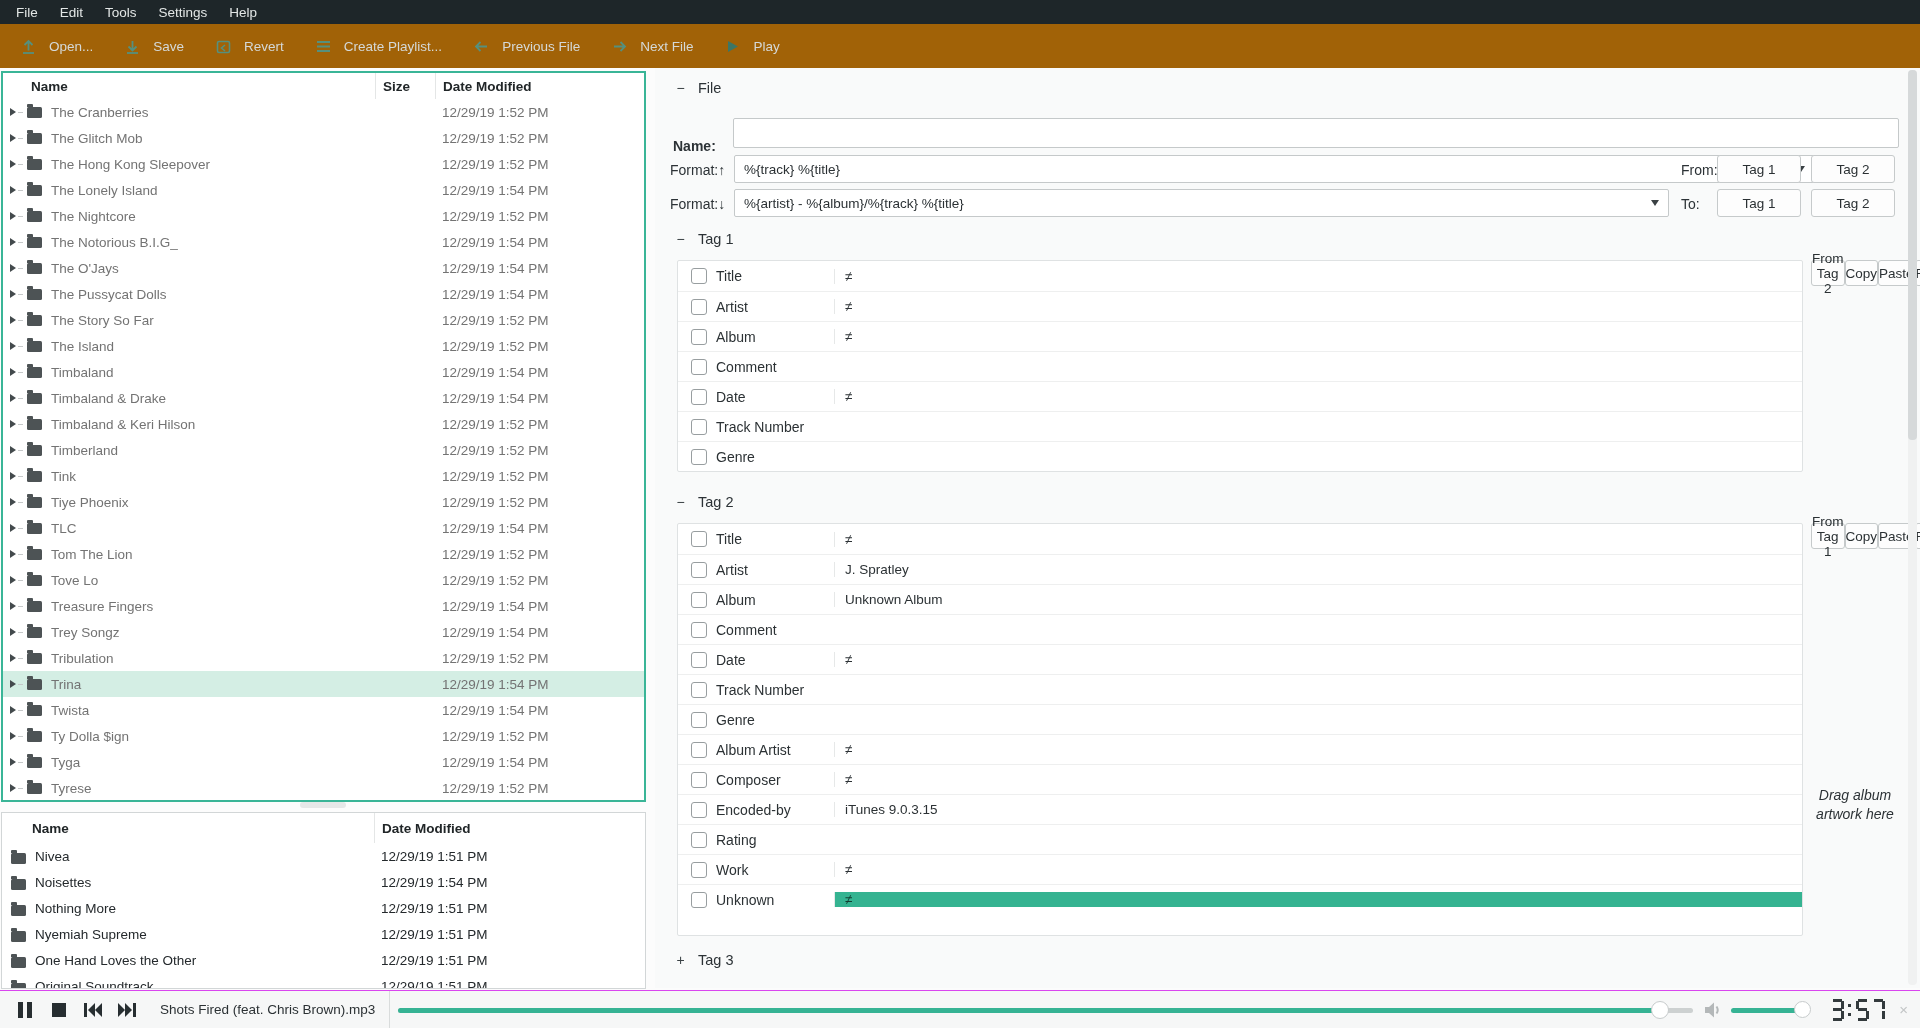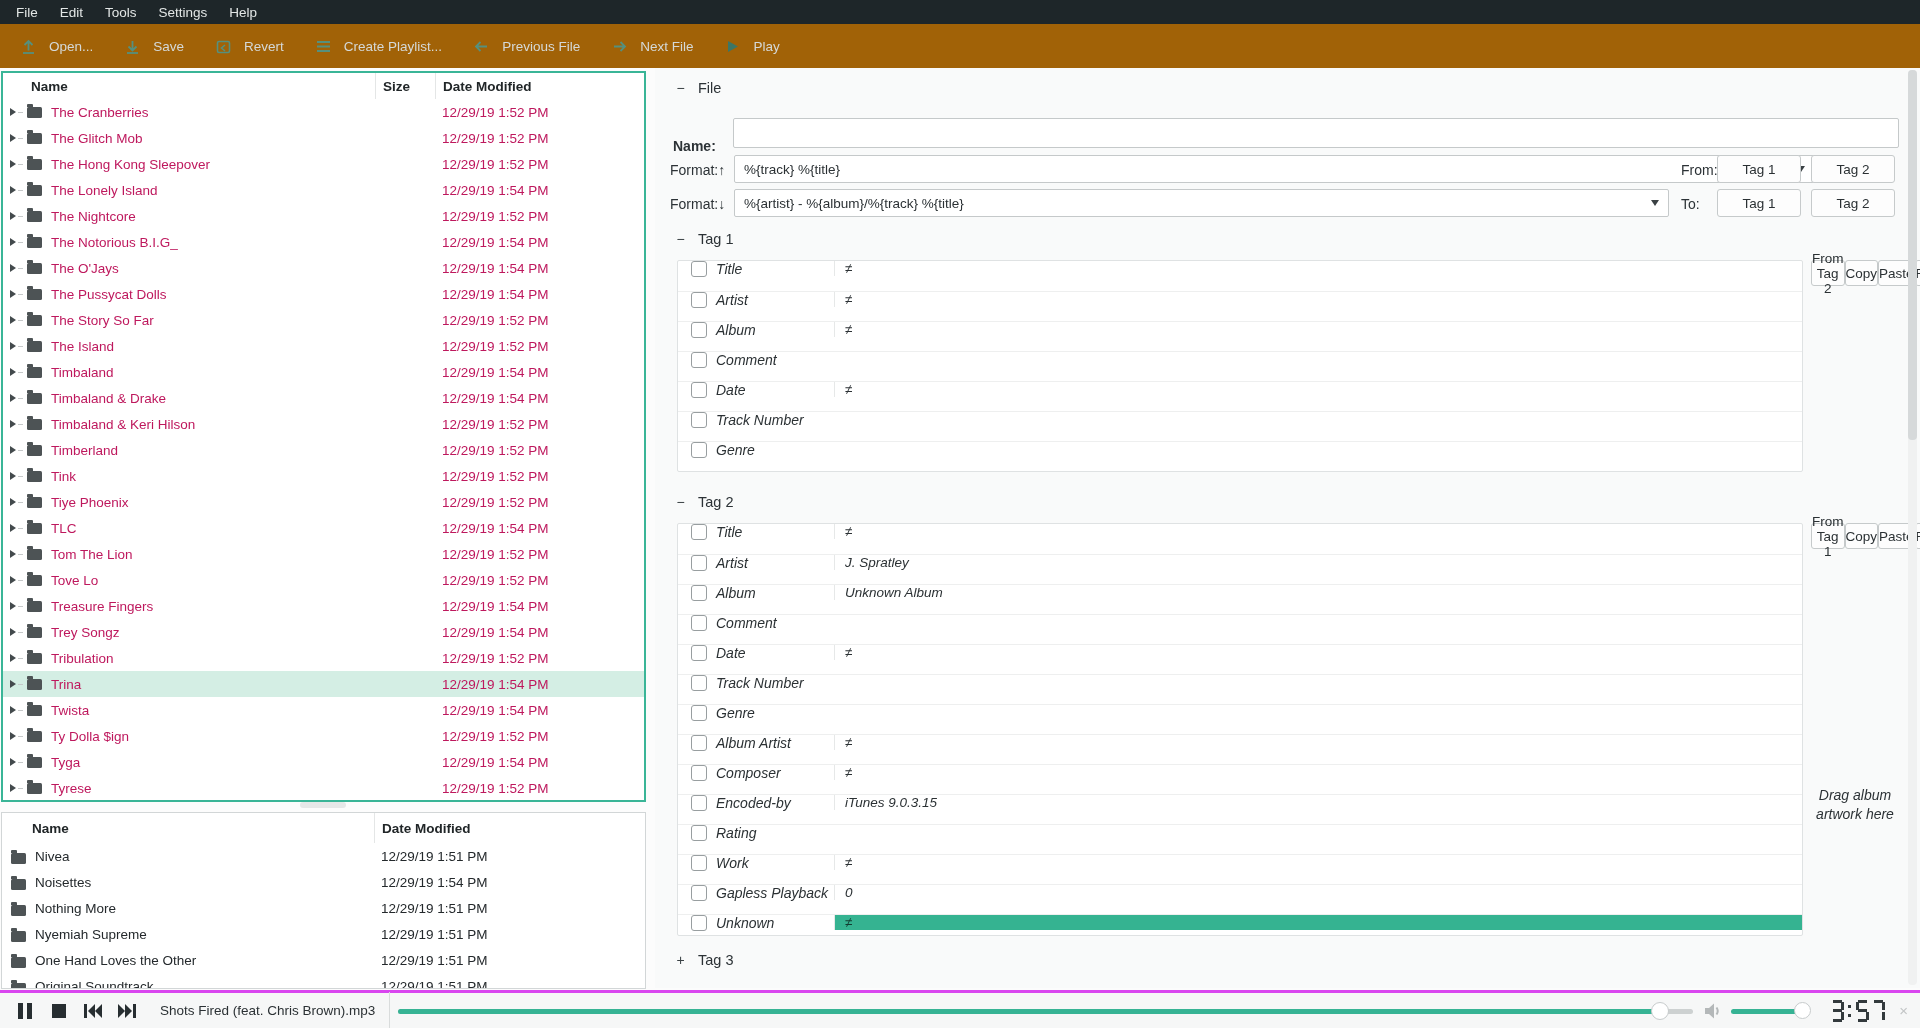--- a/index.html
+++ b/index.html
@@ -18,21 +18,21 @@
   .tool-btn .ticon { width:19px; height:19px; display:flex; align-items:center; justify-content:center; }
 
   
   .left-top { position:absolute; left:1px; top:71px; width:645px; height:731px; background:#fff;
     border:2px solid #3ab597; overflow:hidden; }
   .lt-header { height:26px; display:flex; align-items:center; font-weight:bold; color:#212628;
     font-size:13.5px; background:#fff; }
   .lt-header .h-name { flex:1; padding-left:28px; }
   .lt-header .h-size { width:60px; padding-left:7px; border-left:1px solid #e4e6e6; align-self:stretch; display:flex; align-items:center; }
   .lt-header .h-date { width:209px; padding-left:7px; border-left:1px solid #e4e6e6; align-self:stretch; display:flex; align-items:center; }
-  .tree-row { height:26px; display:flex; align-items:center; font-size:13.5px; color:#be185d;gap:36px; }
+  .tree-row { height:26px; display:flex; align-items:center; font-size:13.5px; color:#737373;gap:36px; }
   .tree-row.sel { background:#d4eee4; }
   .row-main { flex:1; display:flex; align-items:center; padding-left:7px; min-width:0; }
   .row-date { width:209px; padding-left:7px; flex-shrink:0; }
   .tri { width:0; height:0; border-left:6px solid #434a4d; border-top:4.5px solid transparent;
     border-bottom:4.5px solid transparent; margin-right:2px; }
   .dash { width:5px; height:1px; background:#c6c9ca; margin-right:4px; }
   .fold { width:15px; height:11px; background:#4d5355; border-radius:1.5px; position:relative;
     margin-right:9px; flex-shrink:0; }
   .fold::before { content:''; position:absolute; top:-2.5px; left:0; width:6px; height:3px;
     background:#4d5355; border-radius:1px 1px 0 0; }
@@ -59,41 +59,41 @@
     font-family:inherit; font-size:13.5px; color:#2b3134; padding:0 8px; outline:none; }
   .combo { position:absolute; background:#fff; border:1px solid #c5c9ca; border-radius:2px;
     display:flex; align-items:center; padding:0 26px 0 9px; font-size:13.5px; color:#2b3134; }
   .combo .carr { position:absolute; right:9px; top:50%; margin-top:-3px; width:0; height:0;
     border-top:6px solid #3a4144; border-left:4.5px solid transparent; border-right:4.5px solid transparent; }
   .btn { background:#fdfdfd; border:1px solid #c6cacb; border-radius:3px; color:#2b3134;
     font-family:inherit; font-size:13.5px; display:flex; align-items:center; justify-content:center; }
   .fmt-btn { position:absolute; width:84px; height:28px; }
   .tag-table { position:absolute; width:1126px; background:#fff; border:1px solid #dfe2e3;
     border-radius:2px; overflow:hidden; }
-  .tag-row { height:30px; display:flex; align-items:flex-start;font-style:italic; }
+  .tag-row { height:30px; display:flex; align-items:center; }
   .tag-row + .tag-row { border-top:1px solid #eeefef; }
   .label-cell { width:156px; display:flex; align-items:center; padding-left:13px; flex-shrink:0; }
   .cbx { width:16px; height:16px; border:1px solid #989ea0; border-radius:3px; background:#fff;
     margin-right:9px; flex-shrink:0; }
   .value-cell { flex:1; border-left:1px solid #e6e8e8; display:flex; align-items:center;
     padding-left:10px; font-size:13.5px; color:#2b3134; }
   .value-cell.hl { background:#35b391; color:#123c30; }
   .btn-col { position:absolute; width:88px; display:flex; flex-direction:row; }
   .btn-col .btn { height:26px; margin-bottom:8px; width:88px; }
   .btn-col .gap { height:14px; }
   .artwork { position:absolute; width:96px; text-align:center; color:#2c3236; font-size:14px;
     line-height:19px; }
   .rscroll { position:absolute; right:3px; top:2px; width:9px; height:915px; background:#f0f1f1;
     border-radius:4px; }
   .rscroll .thumb { position:absolute; top:0; left:0; width:9px; height:370px; background:#d6d9da;
     border-radius:4px; }
 
   
   .player { position:absolute; left:0; top:990px; right:0; height:38px; background:#f6f7f7;
-    border-top:3px solid #d946ef; display:flex; align-items:center; padding-left:8px; }
+    border-top:1px solid #d946ef; display:flex; align-items:center; padding-left:8px; }
   .p-btn { width:34px; height:30px; display:flex; align-items:center; justify-content:center; flex-shrink:0; }
   .pause-i { display:flex; gap:4px; }
   .pause-i i { display:block; width:5px; height:16px; background:#272e31; }
   .stop-i { width:14px; height:14px; background:#272e31; }
   .fname { color:#2b3134; font-size:13.5px; margin:0 14px 0 16px; white-space:nowrap; }
   .vsep { width:1px; height:38px; background:#d9dcdc; flex-shrink:0; }
   .seek { flex:1; position:relative; height:18px; margin:0 10px 0 8px; }
   .seek .track { position:absolute; left:0; right:0; top:7px; height:5px; background:#cdd1d1; border-radius:2.5px; }
   .seek .fill { position:absolute; left:0; top:7px; height:5px; background:#36b394; border-radius:2.5px; }
   .knob { position:absolute; top:0; width:18px; height:18px; background:#fff; border:1px solid #c7cbcc;
@@ -666,27 +666,20 @@
       <div class="tag-row">
         <div class="label-cell">
           <span class="cbx"></span>
           <span>Work</span>
         </div>
         <div class="value-cell">≠</div>
       </div>
       <div class="tag-row">
         <div class="label-cell">
           <span class="cbx"></span>
-          <span>Gapless Playback</span>
-        </div>
-        <div class="value-cell">0</div>
-      </div>
-      <div class="tag-row">
-        <div class="label-cell">
-          <span class="cbx"></span>
           <span>Unknown</span>
         </div>
         <div class="value-cell hl">≠</div>
       </div>
     </div>
   <div class="btn-col" style="left:1156px; top:455px;" id="tag2-buttons">
       <button class="btn">From Tag 1</button>
       <button class="btn">Copy</button>
       <button class="btn">Paste</button>
       <button class="btn">Remove</button>

